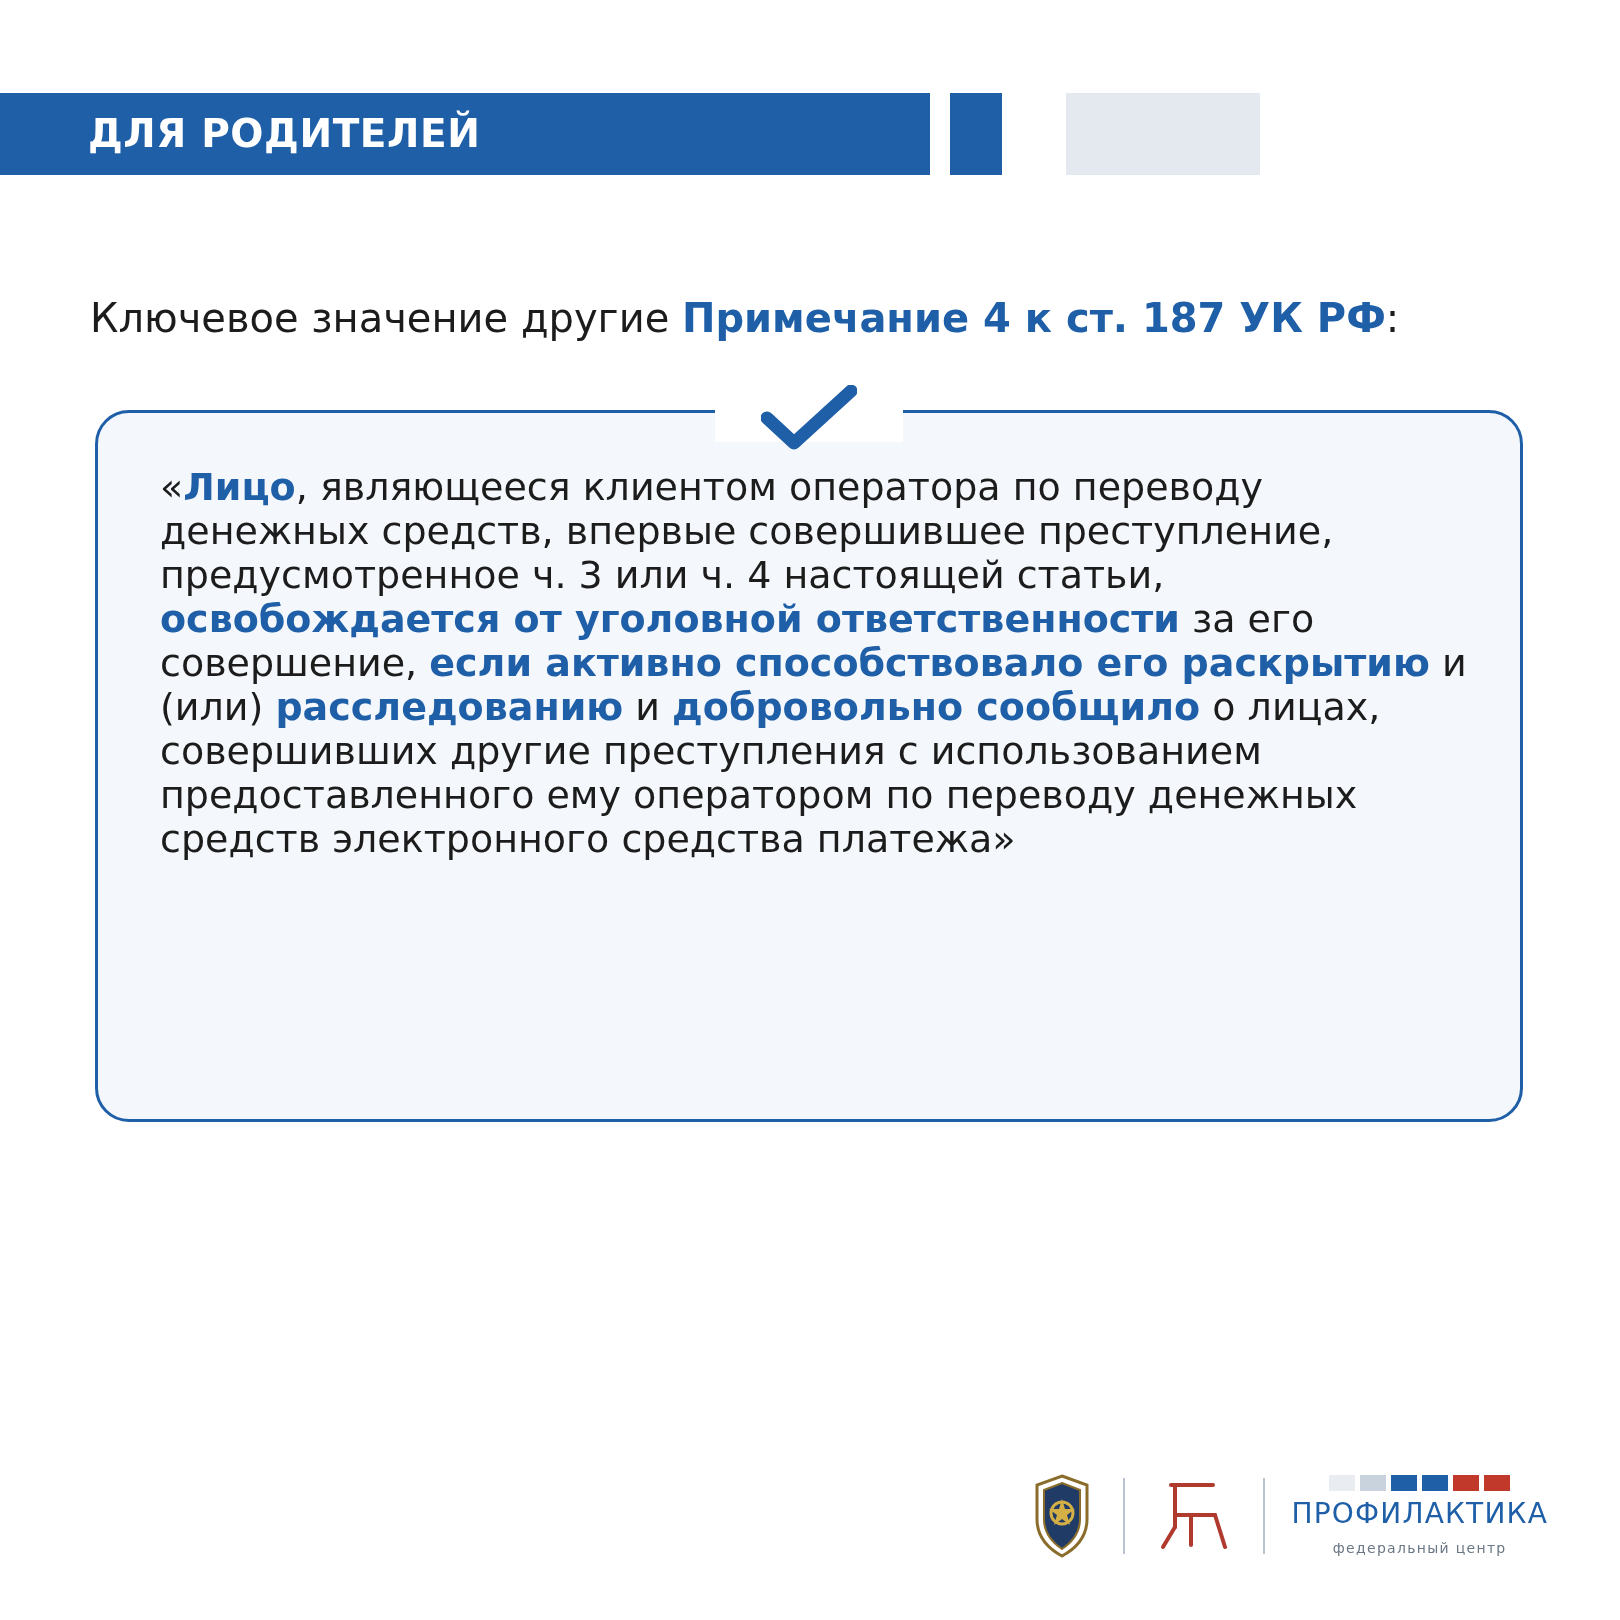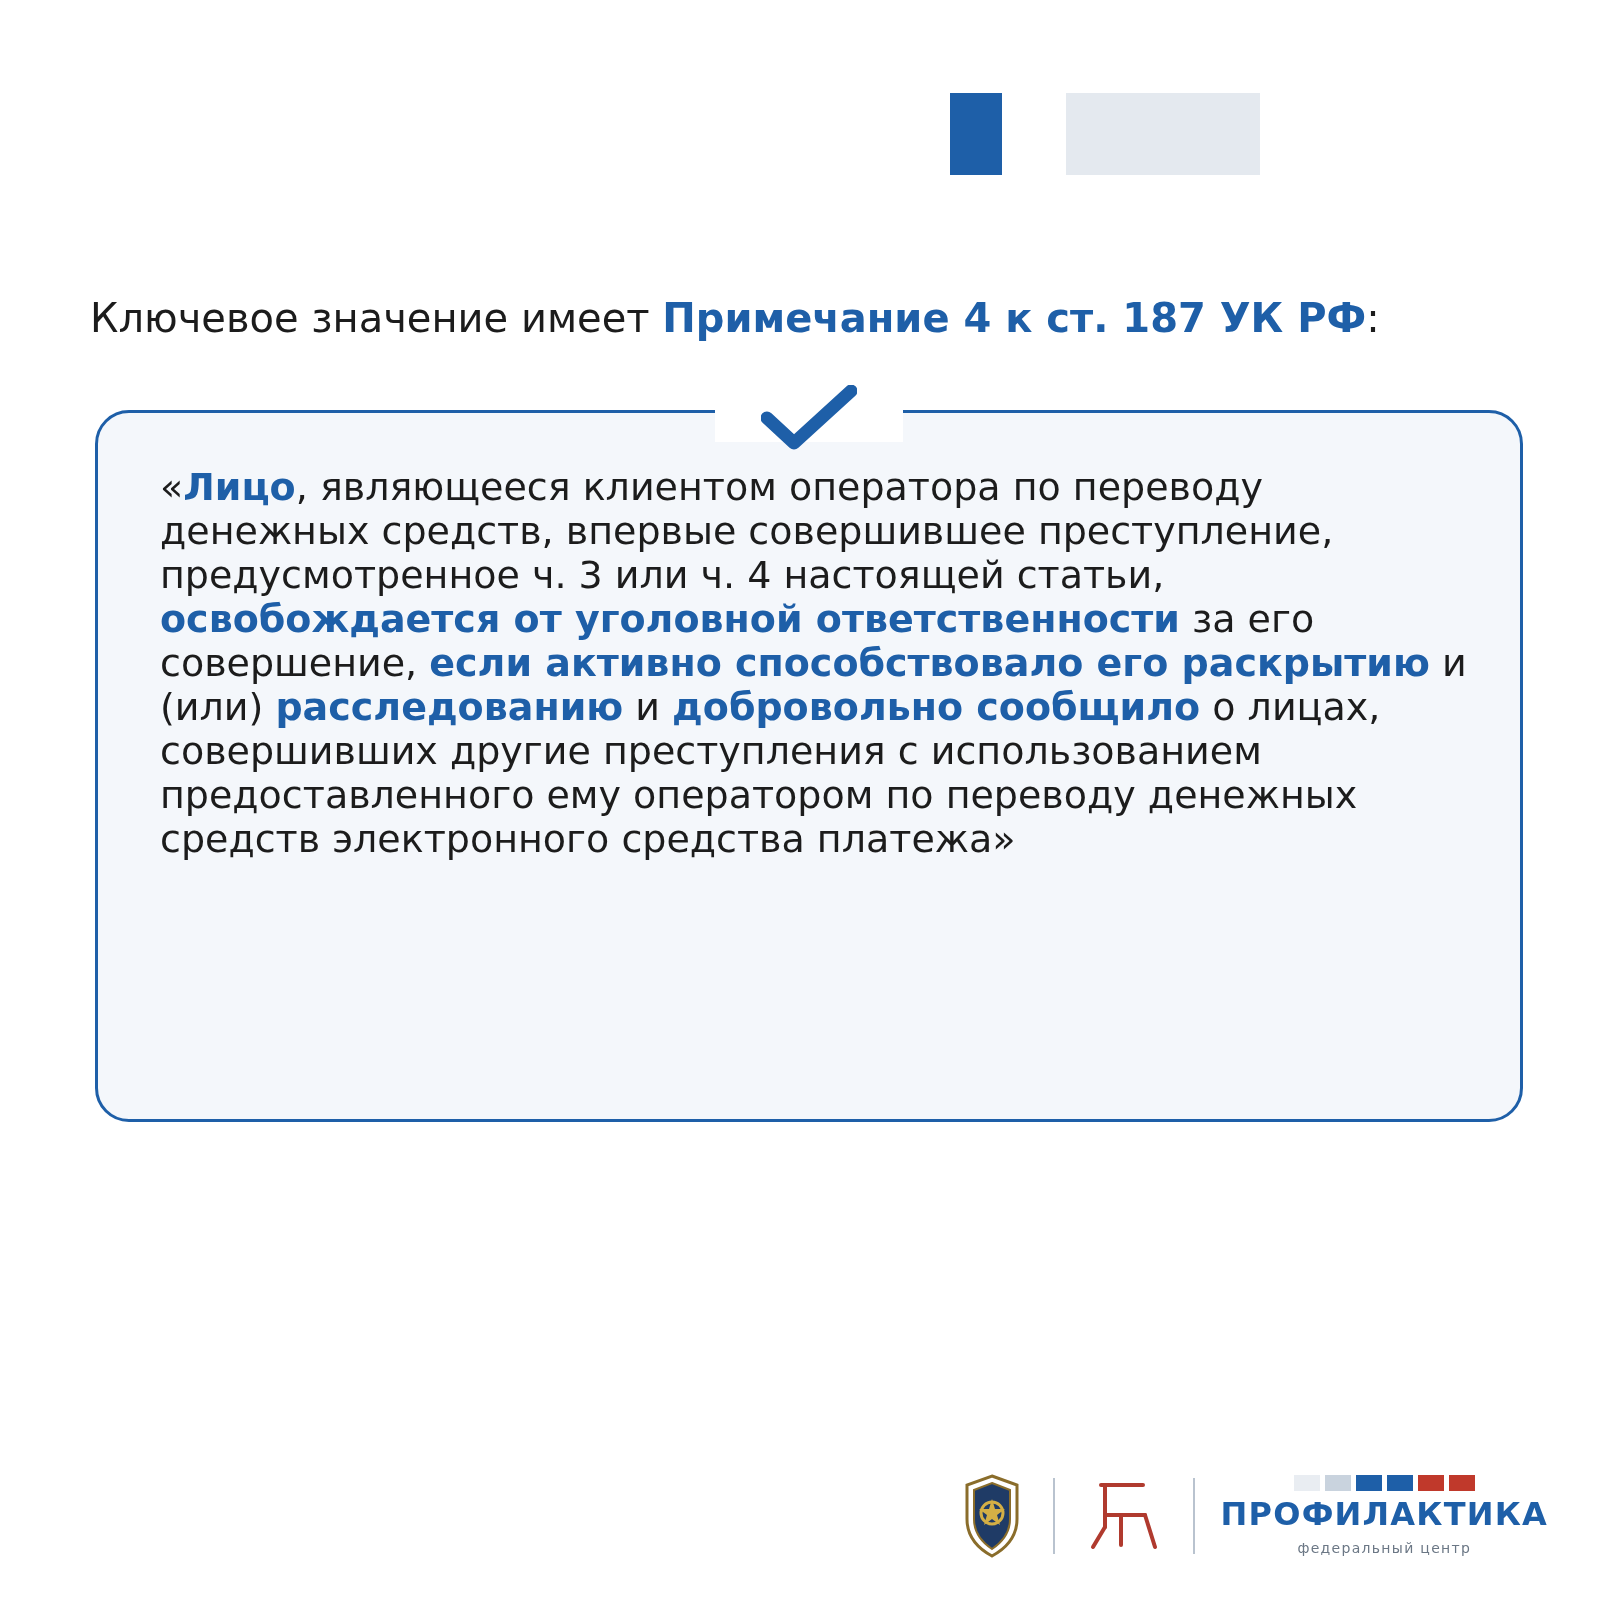--- a/index.html
+++ b/index.html
@@ -161,44 +161,47 @@
     gap: 5px;
     margin-bottom: 8px;
   }
   .brand-flag span {
     display: block;
     width: 26px;
     height: 16px;
   }
   .brand-name {
     color: #1e5fa8;
-    font-size: 32px;
-    font-weight: bold;
+    font-size: 28px;
+    font-weight: normal;
     letter-spacing: 1.2px;
     line-height: 30px;
   }
   .brand-sub {
     color: #6b7785;
     font-size: 14px;
     letter-spacing: 1.3px;
     line-height: 18px;
     margin-top: 10px;
   }
 </style>
 </head>
 <body>
 
 <div class="header">
+  <div class="header-bar">
+    <div class="header-title">ДЛЯ РОДИТЕЛЕЙ</div>
+  </div>
   <div class="header-block-2"></div>
   <div class="header-block-3"></div>
   <div class="header-block-4"></div>
 </div>
 
 <div class="intro">
-  <span>Ключевое значение имеет </span><b>Примечание 4 к ст. 187 УК РФ</b><span>:</span>
+  <span>Ключевое значение другие </span><b>Примечание 4 к ст. 187 УК РФ</b><span>:</span>
 </div>
 
 <div class="card">
   <div class="card-notch"></div>
   <svg class="check-icon" viewBox="0 0 96 66" aria-hidden="true">
     <path d="M6 33 L33 58 L90 6" fill="none" stroke="#1e5fa8" stroke-width="13" stroke-linecap="round" stroke-linejoin="round"></path>
   </svg>
   <div class="quote"><span>«</span><b>Лицо</b><span>, являющееся клиентом оператора по переводу денежных средств, впервые совершившее преступление, предусмотренное ч. 3 или ч. 4 настоящей статьи, </span><b>освобождается от уголовной ответственности</b><span> за его совершение, </span><b>если активно способствовало его раскрытию</b><span> и (или) </span><b>расследованию</b><span> и </span><b>добровольно сообщило</b><span> о лицах, совершивших другие преступления с использованием предоставленного ему оператором по переводу денежных средств электронного средства платежа»</span></div>
 </div>
 

